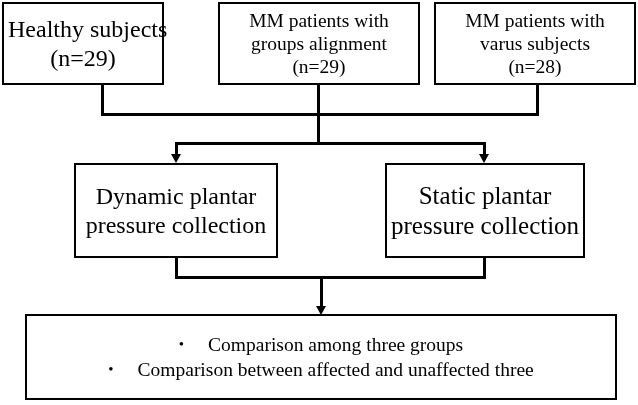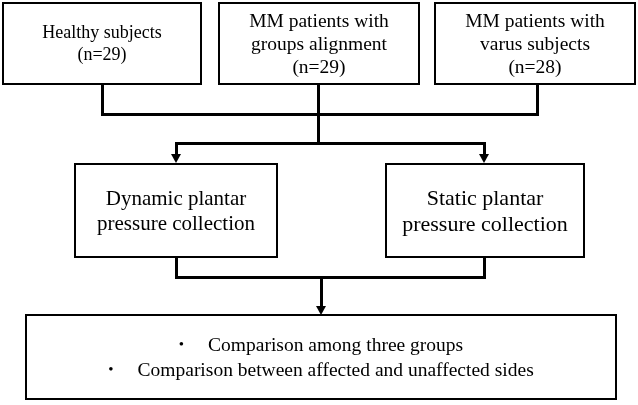--- a/index.html
+++ b/index.html
@@ -33,27 +33,27 @@
     width: 100%;
     padding: 0 4px;
     box-sizing: border-box;
   }
   .node .line {
     display: block;
     white-space: nowrap;
   }
 
   
-  #box-healthy   { left: 2px;   top: 2px;  width: 200px; height: 83px; font-size: 18px; justify-content: center; }
+  #box-healthy   { left: 2px;   top: 2px;  width: 162px; height: 83px; font-size: 24px; justify-content: center; }
   #box-neutral   { left: 218px; top: 2px;  width: 202px; height: 83px; font-size: 19.5px; }
   #box-varus     { left: 434px; top: 2px;  width: 202px; height: 83px; font-size: 19.5px; }
 
   
-  #box-dynamic   { left: 74px;  top: 163px; width: 204px; height: 95px; font-size: 21px; }
-  #box-static    { left: 385px; top: 163px; width: 200px; height: 95px; font-size: 22px; justify-content: center; }
+  #box-dynamic   { left: 74px;  top: 163px; width: 204px; height: 95px; font-size: 24px; }
+  #box-static    { left: 385px; top: 163px; width: 200px; height: 95px; font-size: 25px; justify-content: center; }
 
   
   #box-comparisons {
     left: 25px; top: 314px; width: 592px; height: 86px;
     font-size: 19.5px;
     align-items: center;
     justify-content: center;
   }
   .bullet-list {
     list-style: none;
@@ -152,18 +152,18 @@
 
   <div class="conn v" style="left:320px; top:276px; height:33px;"></div>
   <div class="arrowhead" style="left:316px; top:306px;"></div>
 
   <div class="node" id="box-comparisons">
     <ul class="bullet-list">
       <li>
         <span class="bullet-dot">•</span><span>Comparison among three groups</span>
       </li>
       <li>
-        <span class="bullet-dot">•</span><span>Comparison between affected and unaffected sides</span>
+        <span class="bullet-dot">•</span><span>Comparison between affected and unaffected three</span>
       </li>
     </ul>
   </div>
 
 </div>
 
 </body></html>

